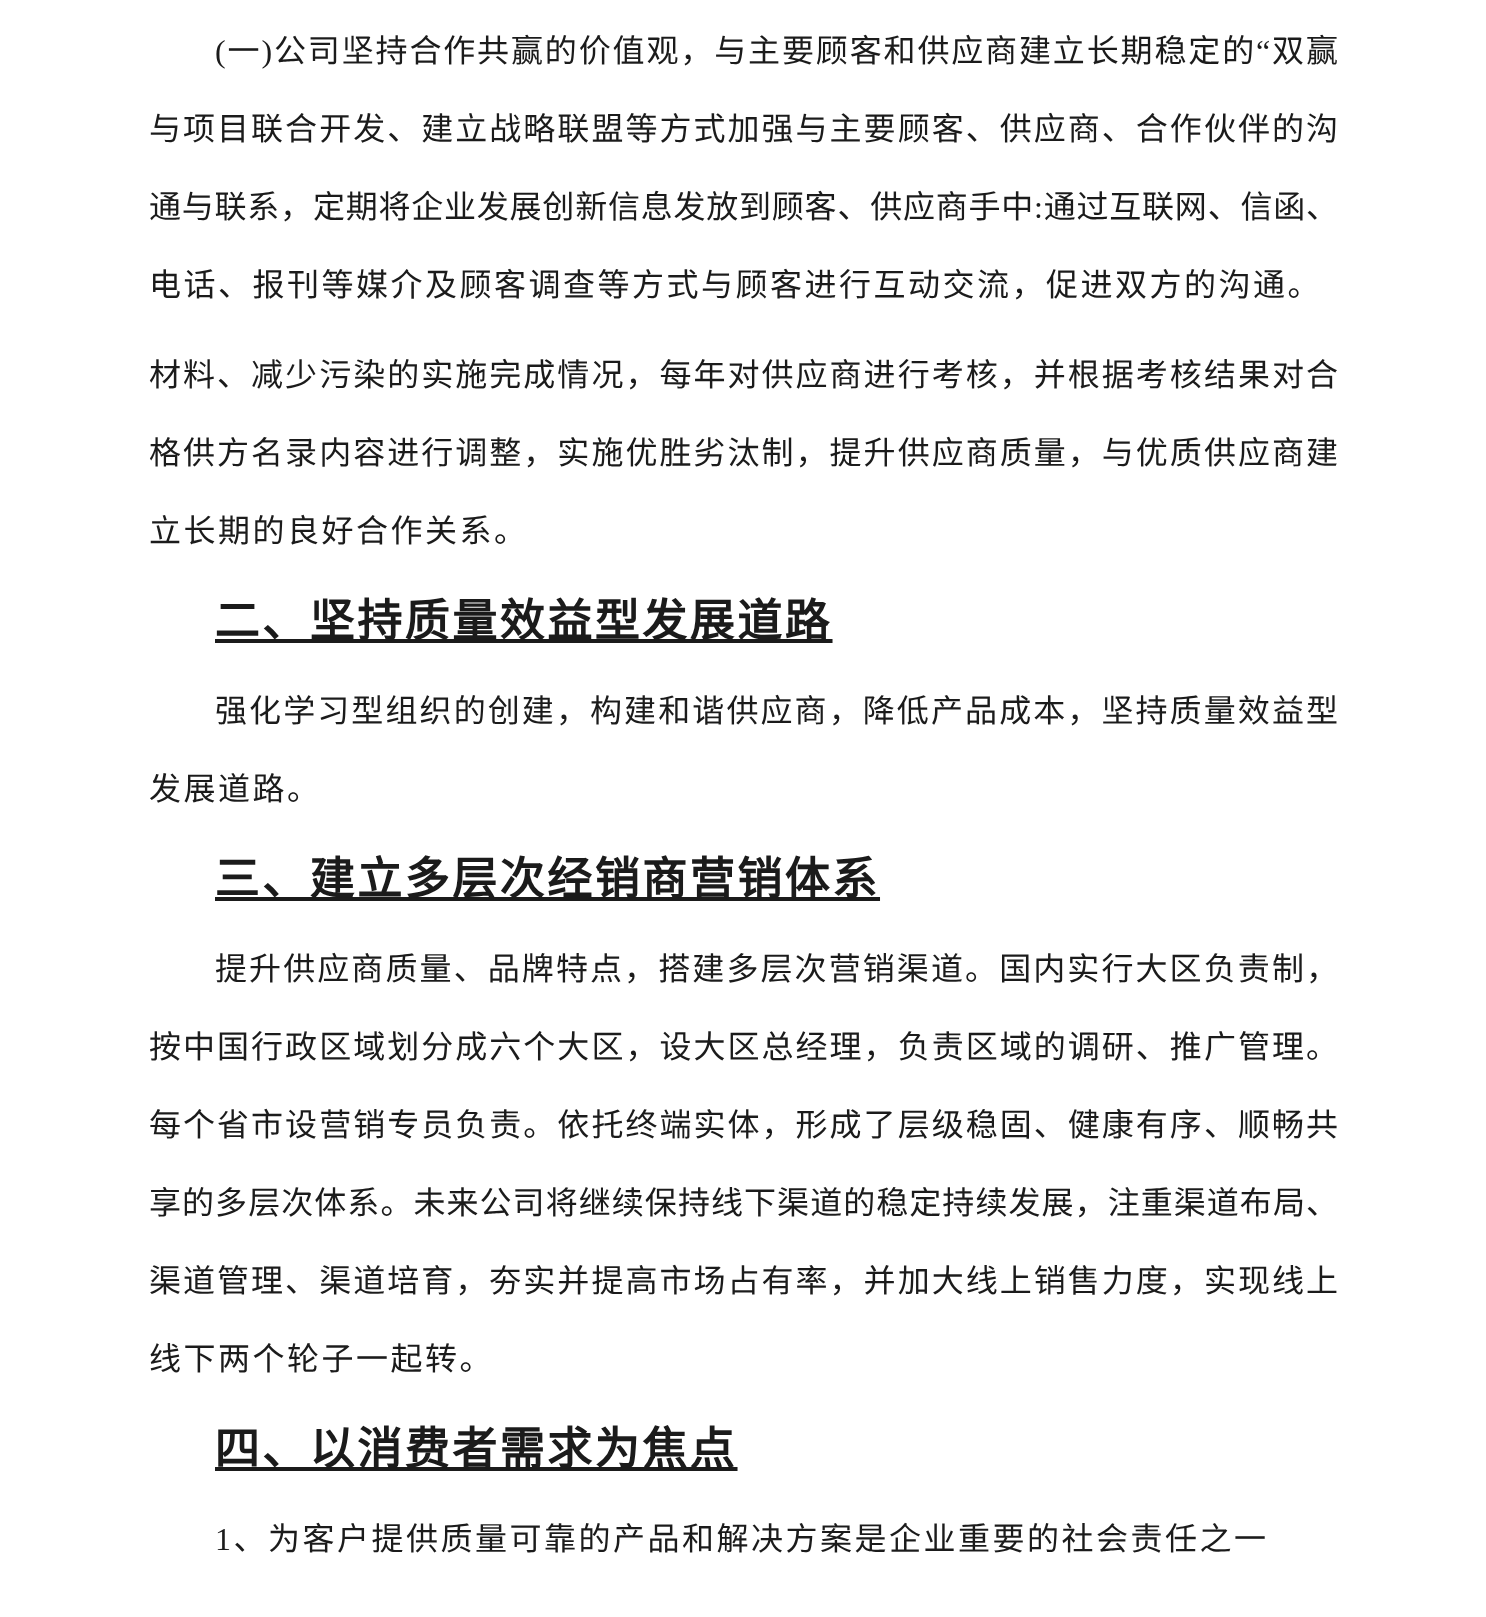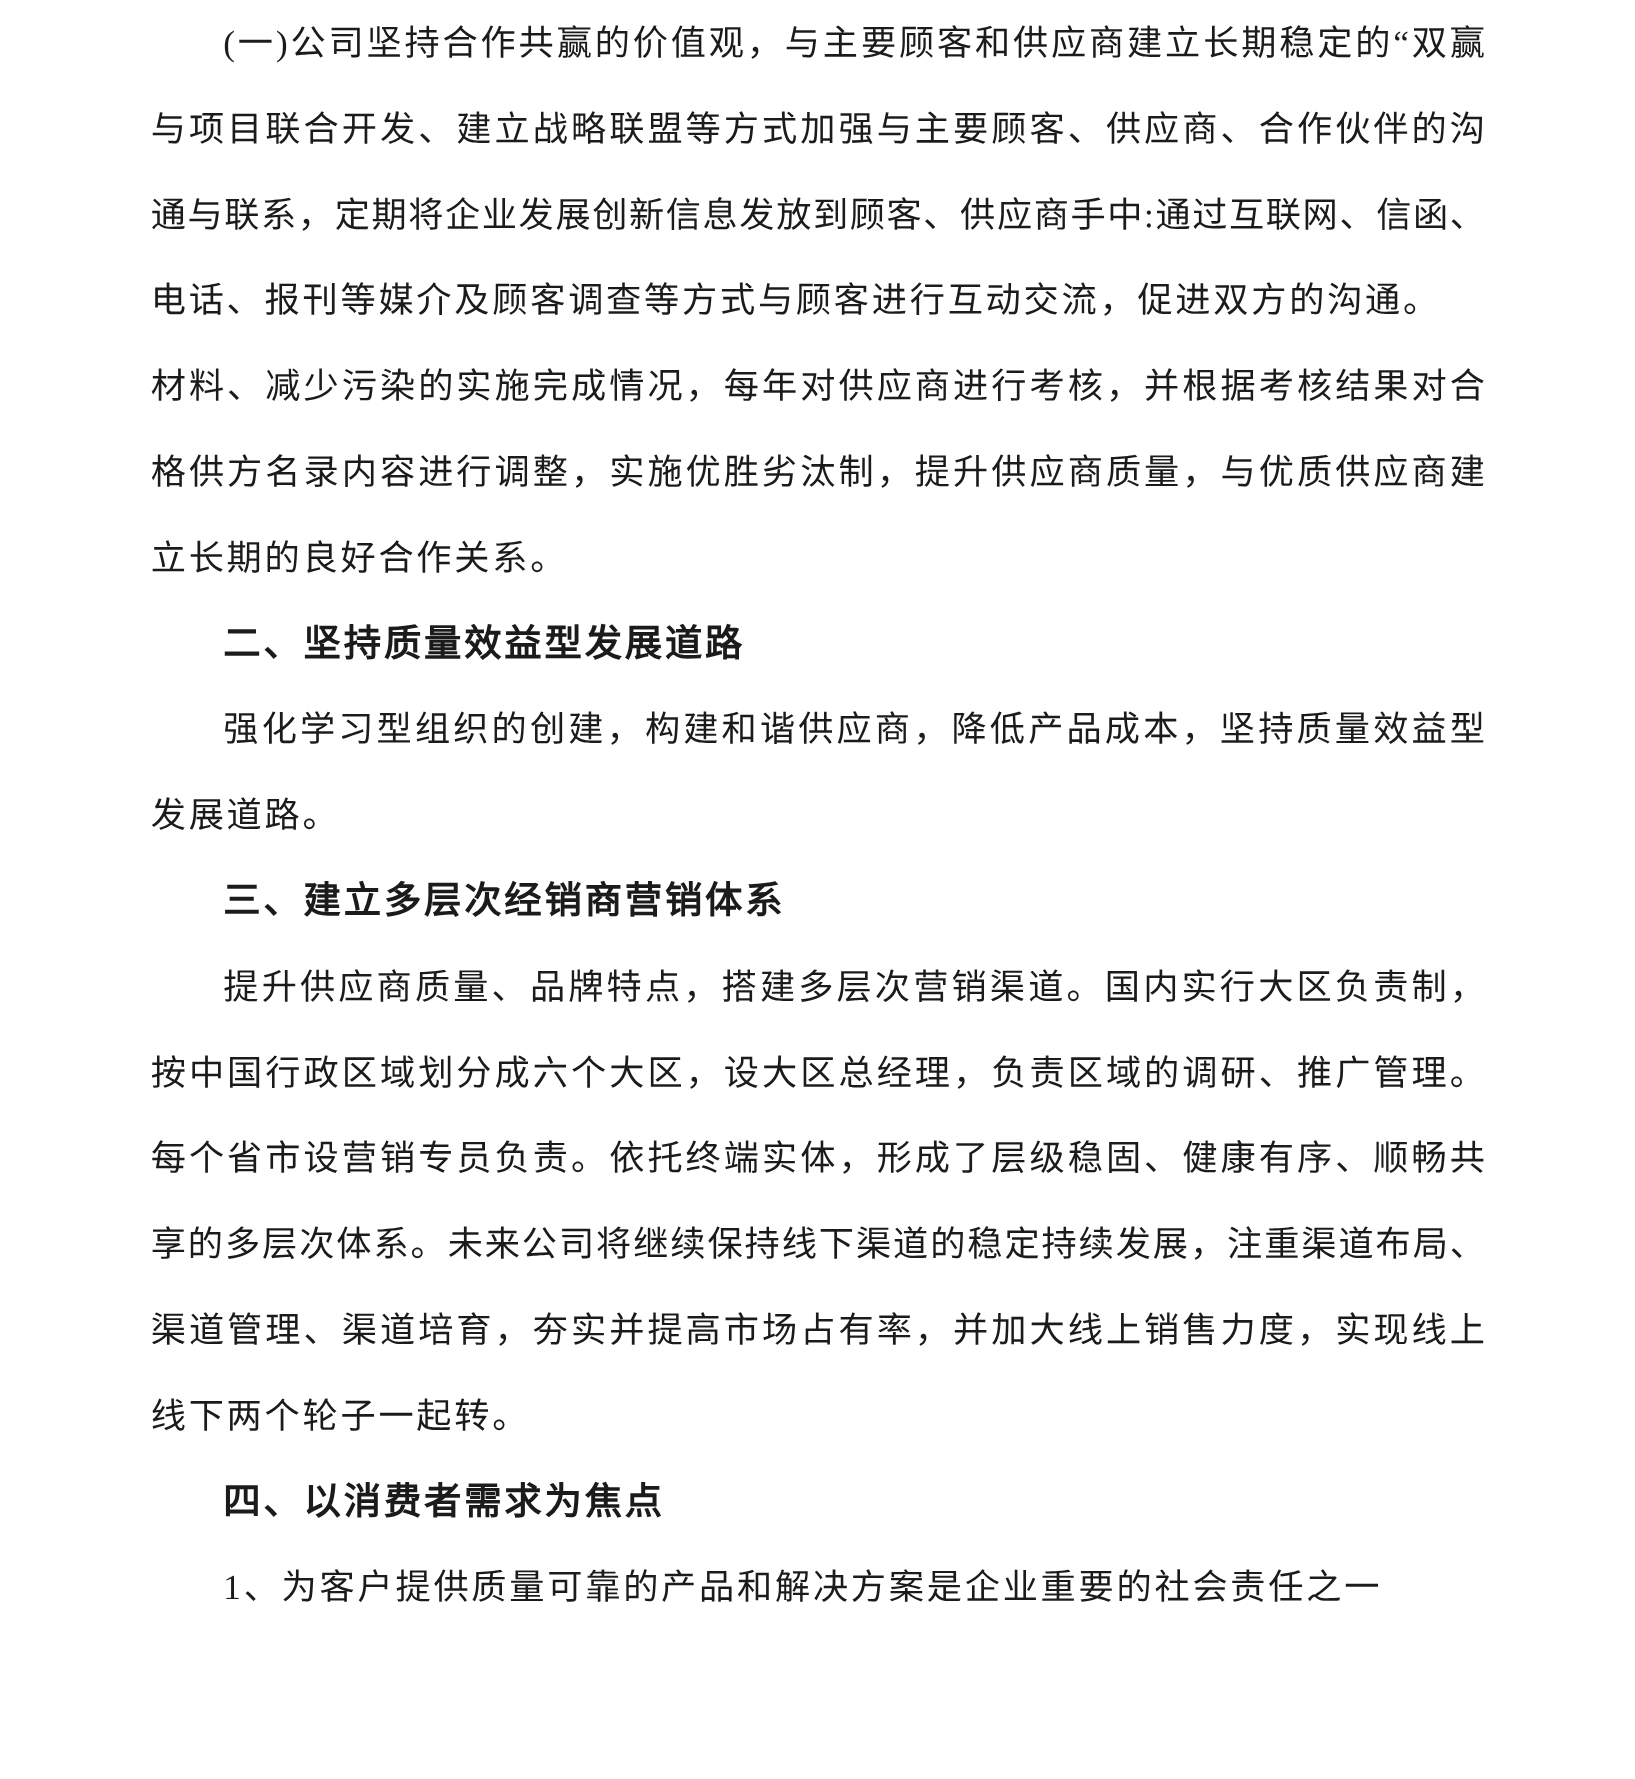--- a/index.html
+++ b/index.html
@@ -14,43 +14,44 @@
     font-family: "Liberation Serif", serif;
     overflow: hidden;
   }
   .page {
     box-sizing: border-box;
     width: 1486px;
     height: 1617px;
     padding: 0 136px 0 137px;
     overflow: hidden;
   }
-  .block { margin: 0; }
+  .block { margin: 12px; }
   .line {
     height: 78px;
     line-height: 78px;
     font-size: 32px;
     text-align: justify;
     overflow: hidden;
     white-space: normal;
   }
   
   .line.fill::after {
     content: "";
     display: inline-block;
     width: 100%;
     height: 0;
   }
   .line.first { text-indent: 66px; }
   .line.last  { letter-spacing: 2.5px; }
   .heading-line {
     font-family: "Liberation Sans", sans-serif;
     font-weight: bold;
-    font-size: 34px;
+    font-size: 45px;
     letter-spacing: 3px;
+    text-decoration: underline;
   }
 </style>
 </head>
 <body>
 
 <div class="page">
 
   <div class="block">
     <div class="line first fill">(一)公司坚持合作共赢的价值观，与主要顾客和供应商建立长期稳定的“双赢</div>
     <div class="line fill">与项目联合开发、建立战略联盟等方式加强与主要顾客、供应商、合作伙伴的沟</div>

